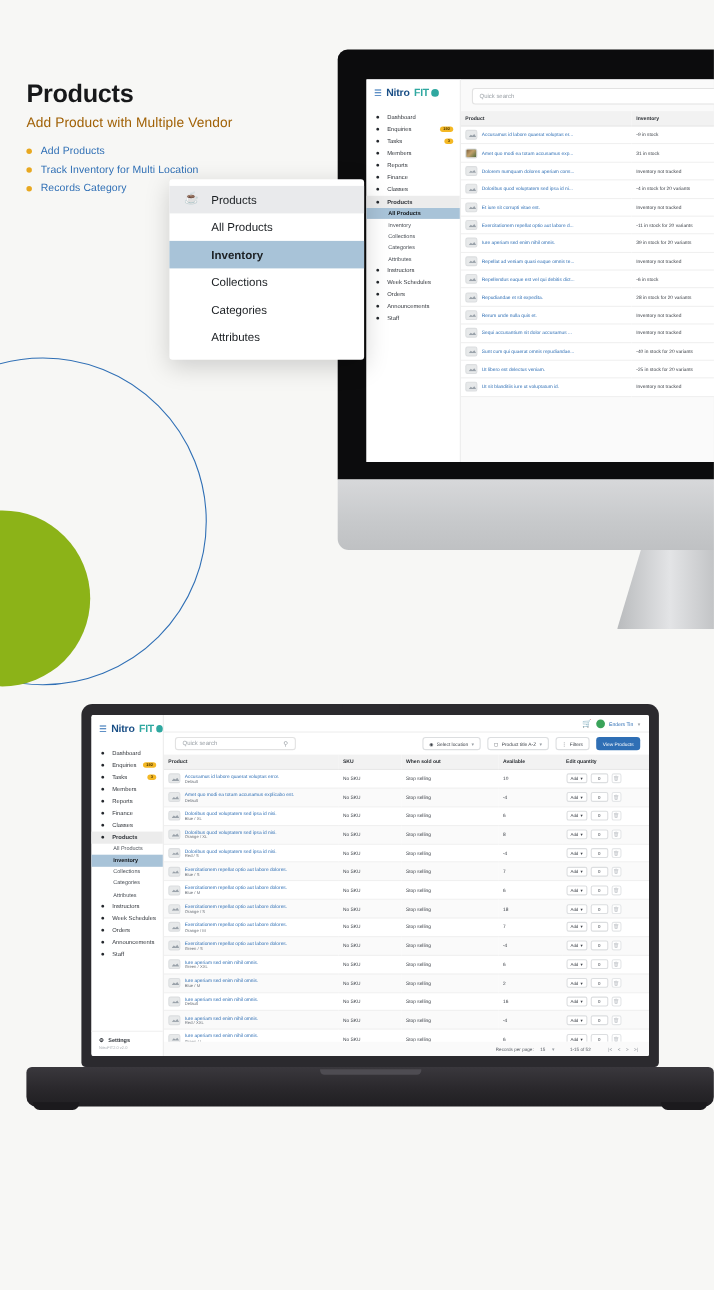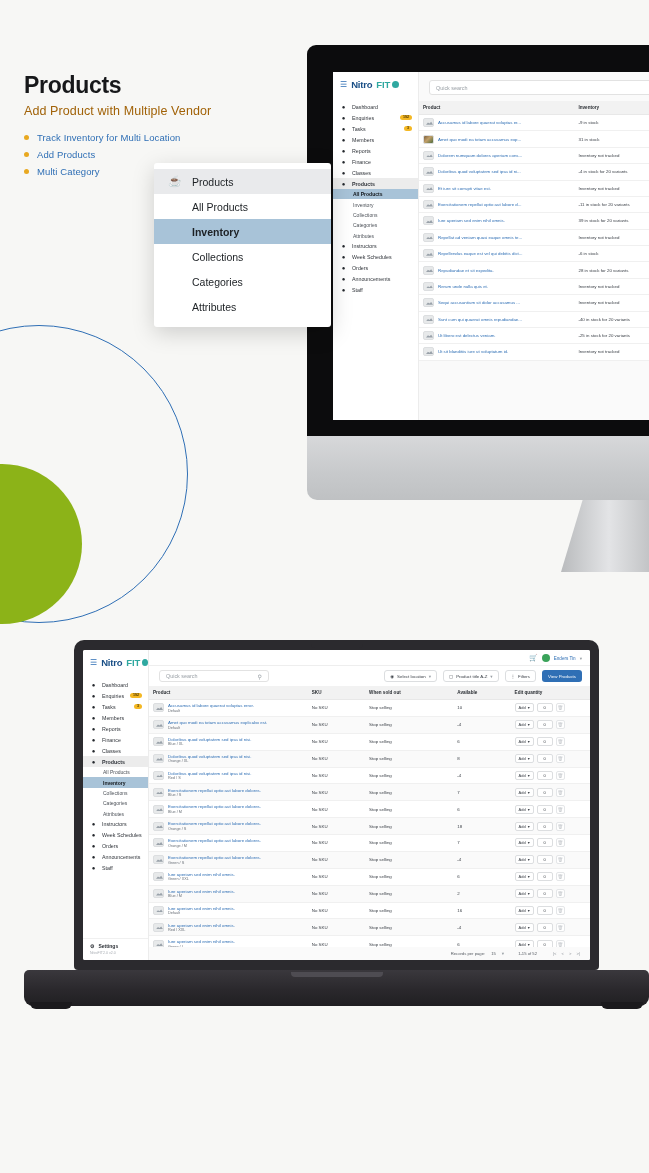--- a/index.html
+++ b/index.html
@@ -243,29 +243,29 @@
 
 <div class="deco-ring"></div>
 <div class="deco-circle"></div>
 
 <div class="headline">
   <h1>Products</h1>
   <div class="sub">Add Product with Multiple Vendor</div>
   <div class="bullets" id="bullets">
       <div class="bullet">
         <span class="dot"></span>
-        <span class="btxt">Track Inventory for Multi Location</span>
+        <span class="btxt">Add Products</span>
       </div>
       <div class="bullet">
         <span class="dot"></span>
-        <span class="btxt">Add Products</span>
+        <span class="btxt">Track Inventory for Multi Location</span>
       </div>
       <div class="bullet">
         <span class="dot"></span>
-        <span class="btxt">Multi Category</span>
+        <span class="btxt">Records Category</span>
       </div>
     </div>
 </div>
 
 <div class="menu-card">
   <div class="menu-row head">
     <span class="mi">☕</span>
     <span class="ml">Products</span>
   </div>
   <div id="menu-items">

